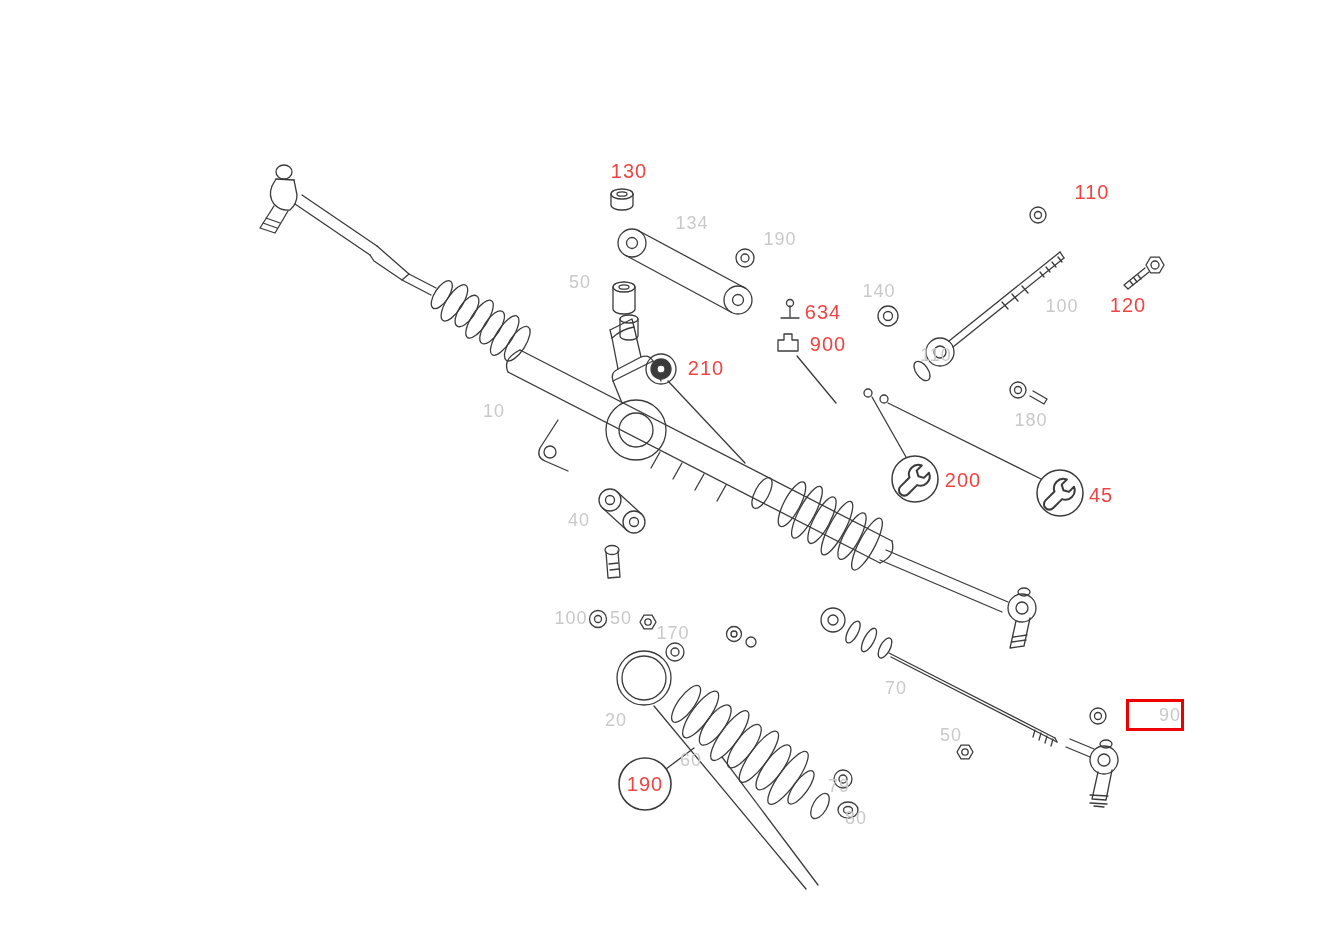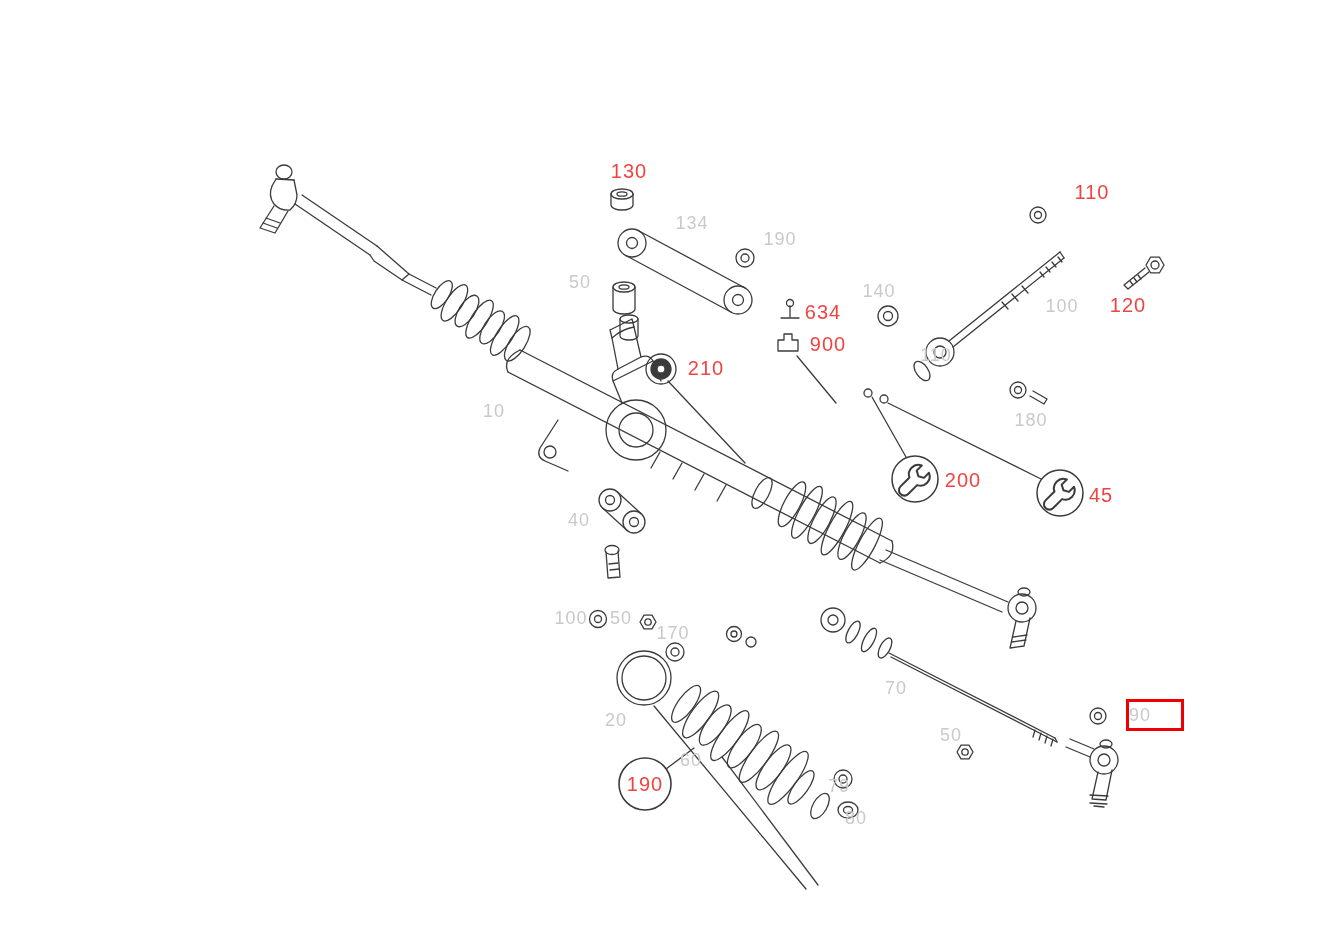--- a/index.html
+++ b/index.html
@@ -19,21 +19,21 @@
     user-select:none;
     line-height:1;
   }
   .lbl.dark{color:#ef4444;font-size:20px;}
   .lbl.muted{color:#c9c9c9;font-size:18px;}
   .highlight-box{
     position:absolute;
     box-sizing:border-box;
     left:1126px;top:699px;width:58px;height:32px;
     border:3px solid #ee0000;
-    display:flex;align-items:center;justify-content:flex-start;
+    display:flex;align-items:center;justify-content:flex-end;
   }
   .highlight-box .lbl{position:static;transform:none;}
 </style>
 </head>
 <body>
 
 <div class="stage">
 
   <svg class="art" width="1326" height="938" viewBox="0 0 1326 938">
     <defs>

